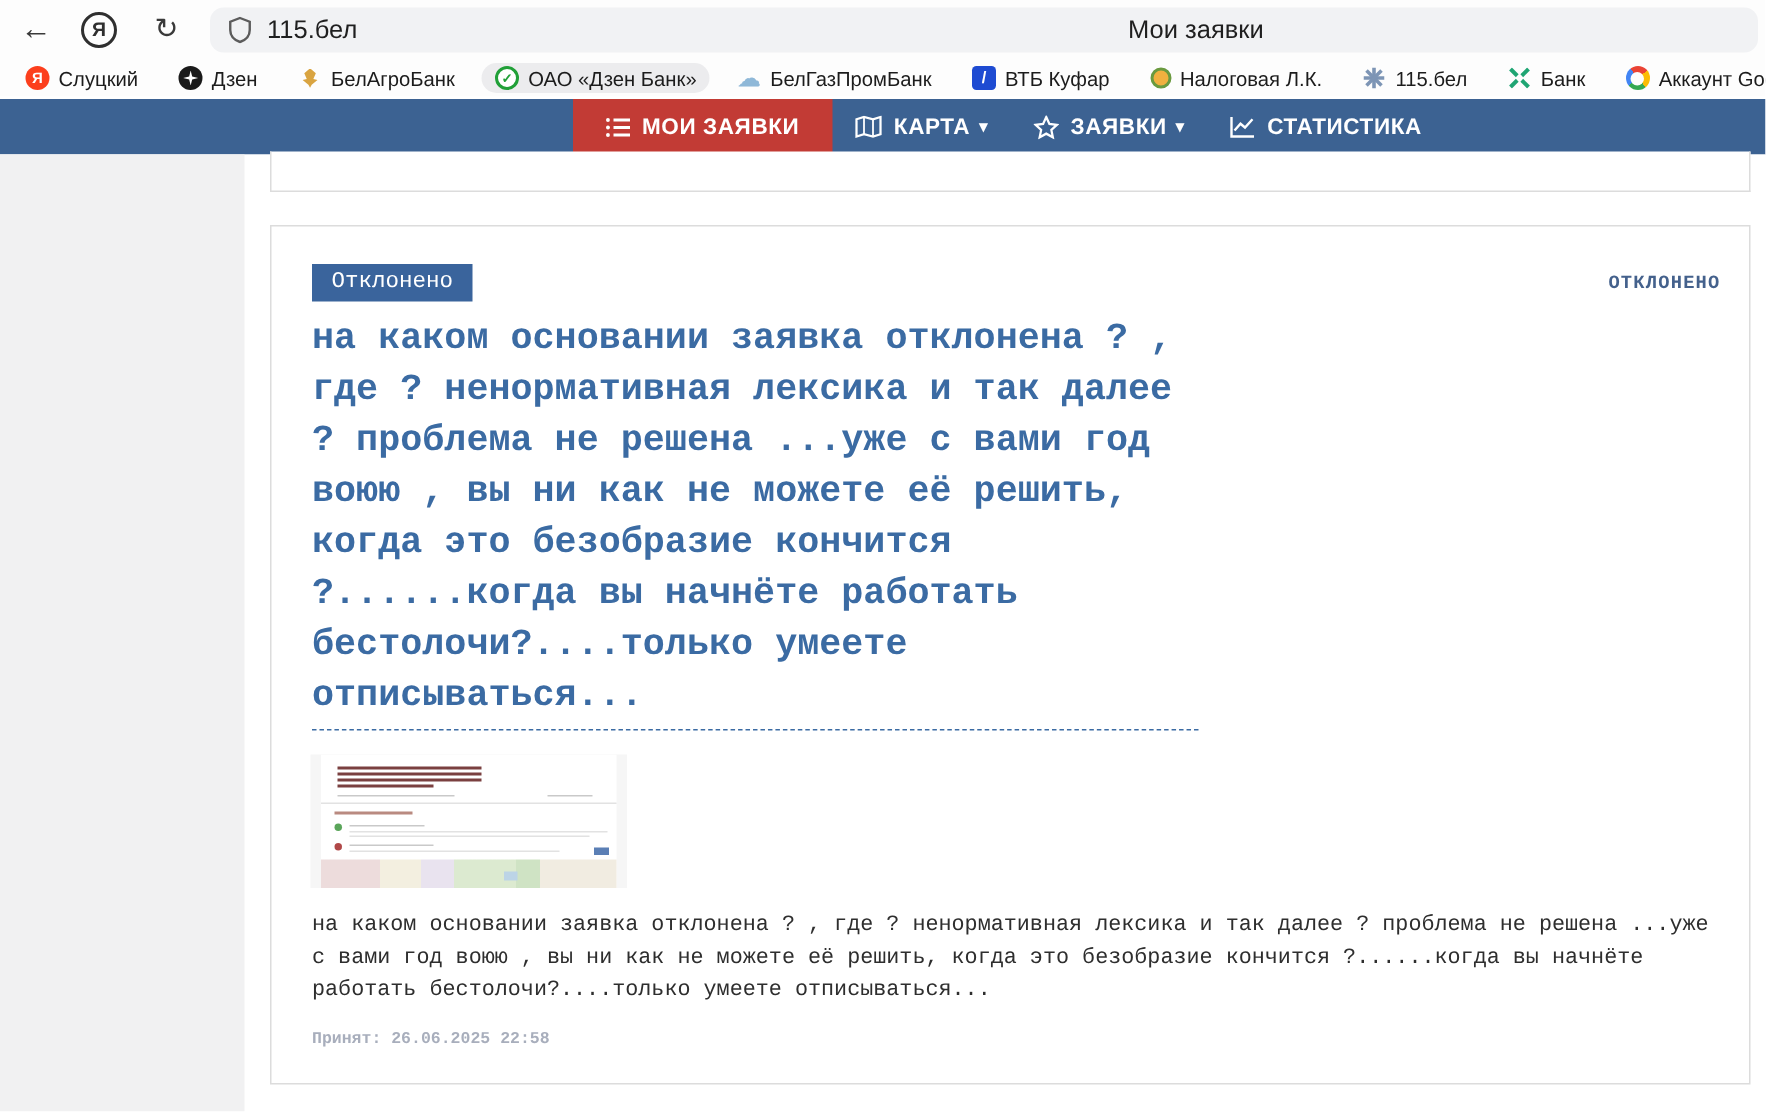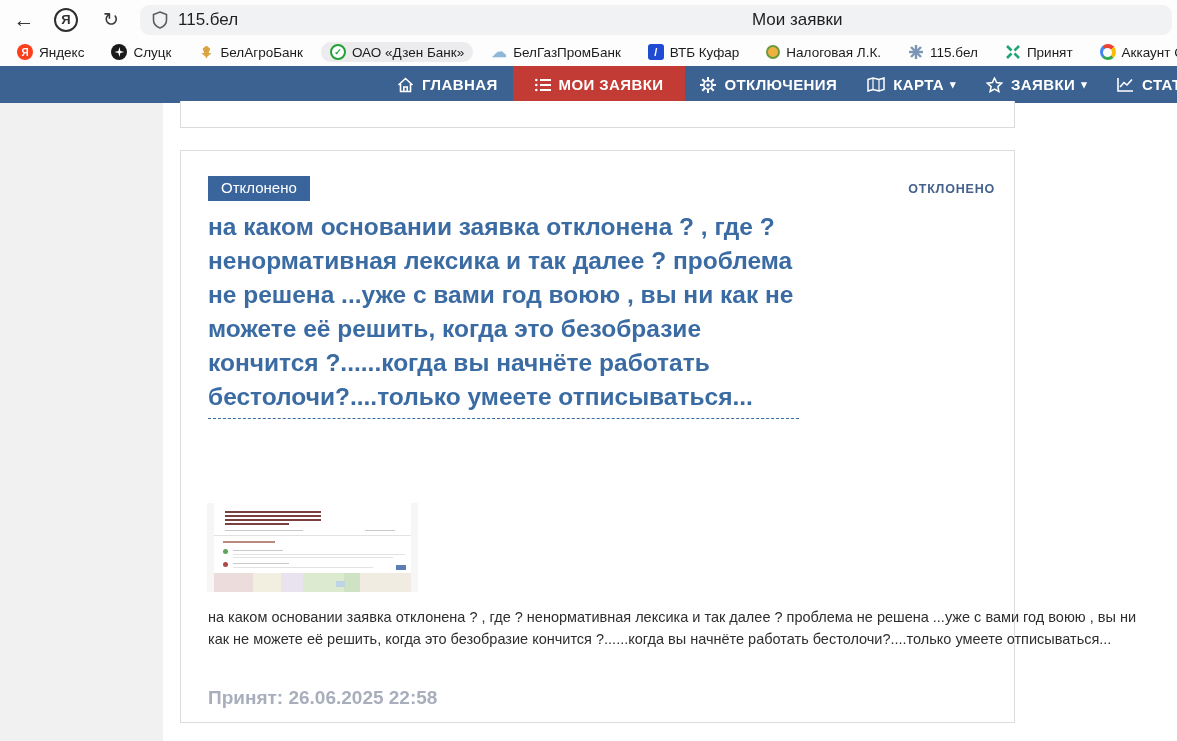--- a/index.html
+++ b/index.html
@@ -51,21 +51,21 @@
   .nav-item { display:flex; align-items:center; gap:8px; padding:0 15px; height:37px;
     color:#fff; font-size:15px; font-weight:bold; letter-spacing:.4px; cursor:pointer;
     text-decoration:none; white-space:nowrap; }
   .nav-item.active { background:#c23b35; padding:0 22px; }
   .nav-item svg { flex:0 0 auto; }
   .caret { font-size:11px; margin-left:-2px; }
 
   
   .content { position:absolute; left:0; top:103px; width:1177px; height:638px; background:#fff; }
   .gray-strip { position:absolute; left:0; top:0; width:163px; height:638px; background:#f1f1f2; }
-  .card { position:absolute; left:180px; width:835px; background:#fff; border:1px solid #dcdcdc; }
+  .card { position:absolute; left:180px; width:987px; background:#fff; border:1px solid #dcdcdc;font-family:Liberation Mono, monospace; }
   .card.partial { top:-2px; height:27px; border-top:none; }
   .card.main { top:47px; height:573px; }
 
   .badge { display:inline-block; margin:25px 0 0 27px; background:#3a649c; color:#fff;
     font-size:15px; padding:3px 13px 5px; }
   .status-right { position:absolute; top:31px; right:19px; color:#44618c; font-size:12.5px;
     font-weight:bold; letter-spacing:.8px; }
   .req-title { display:block; margin:9px 0 0 27px; width:591px; color:#3b6ba3; font-size:24.5px;
     font-weight:bold; line-height:34px; text-decoration:none; cursor:pointer;
     border-bottom:1px dashed #3b6ba3; padding-bottom:4px; }
@@ -81,21 +81,21 @@
   .t-lite { background:#e2e2e2; }
   .t-sect { background:#b98a80; }
   .t-dot { position:absolute; width:5px; height:5px; border-radius:50%; }
   .t-btn { position:absolute; width:10px; height:5px; background:#5b7fb5; }
   .t-map { position:absolute; left:7px; right:7px; bottom:0; height:19px;
     background:linear-gradient(90deg,#eddcdc 0 20%,#f3efe0 20% 34%,#e9e3ef 34% 45%,#dcead0 45% 66%,#cfe3c4 66% 74%,#f1ece1 74% 100%); }
   .t-map i { position:absolute; width:9px; height:6px; background:#bcd4e6; left:62%; top:8px; }
 
   .desc { position:absolute; left:27px; top:456px; width:942px; font-size:14.5px; line-height:21.5px;
     color:#2e2e2e; }
-  .accepted { position:absolute; left:27px; top:536px; font-size:19px; font-weight:bold;
+  .accepted { position:absolute; left:27px; top:536px; font-size:11px; font-weight:bold;
     color:#a8aebc; }
 </style>
 </head>
 <body>
 
 <div class="window">
 
   <div class="toolbar">
     <span class="tb-btn back">←</span>
     <span class="tb-btn ylogo">Я</span>
@@ -105,27 +105,27 @@
         <path d="M8 1 L14.5 3.5 V9 C14.5 13 11.5 15.8 8 17 C4.5 15.8 1.5 13 1.5 9 V3.5 Z" fill="none" stroke="#5c5c5c" stroke-width="1.6"></path>
       </svg>
       <span class="url">115.бел</span>
       <span class="pagetitle">Мои заявки</span>
     </div>
   </div>
 
   <div class="bookmarks">
     <div class="bm">
       <span class="fav fav-yandex">Я</span>
-      <span>Яндекс</span>
+      <span>Слуцкий</span>
     </div>
     <div class="bm">
       <span class="fav fav-dzen">
           <i></i>
         </span>
-      <span>Слуцк</span>
+      <span>Дзен</span>
     </div>
     <div class="bm">
       <span class="fav fav-wheat">
           <i></i>
         </span>
       <span>БелАгроБанк</span>
     </div>
     <div class="bm active-bm">
       <span class="fav fav-sber">✓</span>
       <span>ОАО «Дзен Банк»</span>
@@ -159,66 +159,43 @@
       <span class="fav fav-kufar">
         <svg width="14" height="14" viewBox="0 0 14 14">
           <g stroke="#1fa573" stroke-width="2.6">
             <line x1="1" y1="1" x2="5.5" y2="5.5"></line>
               <line x1="13" y1="1" x2="8.5" y2="5.5"></line>
             <line x1="1" y1="13" x2="5.5" y2="8.5"></line>
               <line x1="13" y1="13" x2="8.5" y2="8.5"></line>
           </g>
         </svg>
       </span>
-      <span>Принят</span>
+      <span>Банк</span>
     </div>
     <div class="bm">
       <span class="fav fav-google"></span>
       <span>Аккаунт Google</span>
     </div>
 
   </div>
 
   <div class="nav">
     <div class="nav-items">
-      <a class="nav-item">
-        <svg width="17" height="16" viewBox="0 0 17 16">
-          <path d="M1.5 8 L8.5 1.5 L15.5 8 M3.5 7 V14.5 H13.5 V7 M6.8 14.5 V10 H10.2 V14.5" fill="none" stroke="#fff" stroke-width="1.6"></path>
-        </svg>
-        <span>ГЛАВНАЯ</span>
-      </a>
       <a class="nav-item active">
         <svg width="16" height="14" viewBox="0 0 16 14">
           <g stroke="#fff" stroke-width="2">
             <line x1="5" y1="2" x2="16" y2="2"></line>
               <line x1="5" y1="7" x2="16" y2="7"></line>
             <line x1="5" y1="12" x2="16" y2="12"></line>
           </g>
           <circle cx="1.3" cy="2" r="1.3" fill="#fff"></circle>
             <circle cx="1.3" cy="7" r="1.3" fill="#fff"></circle>
           <circle cx="1.3" cy="12" r="1.3" fill="#fff"></circle>
         </svg>
         <span>МОИ ЗАЯВКИ</span>
-      </a>
-      <a class="nav-item">
-        <svg width="16" height="16" viewBox="0 0 16 16">
-          <g stroke="#fff" stroke-width="2">
-            <line x1="8" y1="0" x2="8" y2="4"></line>
-              <line x1="8" y1="12" x2="8" y2="16"></line>
-            <line x1="0" y1="8" x2="4" y2="8"></line>
-              <line x1="12" y1="8" x2="16" y2="8"></line>
-            <line x1="2.3" y1="2.3" x2="5" y2="5"></line>
-              <line x1="11" y1="11" x2="13.7" y2="13.7"></line>
-            <line x1="13.7" y1="2.3" x2="11" y2="5"></line>
-              <line x1="5" y1="11" x2="2.3" y2="13.7"></line>
-          </g>
-          <circle cx="8" cy="8" r="4.2" fill="#3c6292" stroke="#fff" stroke-width="1.6"></circle>
-          <circle cx="8" cy="8" r="1.6" fill="#fff"></circle>
-        </svg>
-        <span>ОТКЛЮЧЕНИЯ</span>
       </a>
       <a class="nav-item">
         <svg width="18" height="15" viewBox="0 0 18 15">
           <path d="M1 2.5 L6 1 L12 2.5 L17 1 V12.5 L12 14 L6 12.5 L1 14 Z" fill="none" stroke="#fff" stroke-width="1.5"></path>
           <line x1="6" y1="1" x2="6" y2="12.5" stroke="#fff" stroke-width="1.2"></line>
           <line x1="12" y1="2.5" x2="12" y2="14" stroke="#fff" stroke-width="1.2"></line>
         </svg>
         <span>КАРТА</span>
         <span class="caret">▾</span>
       </a>

